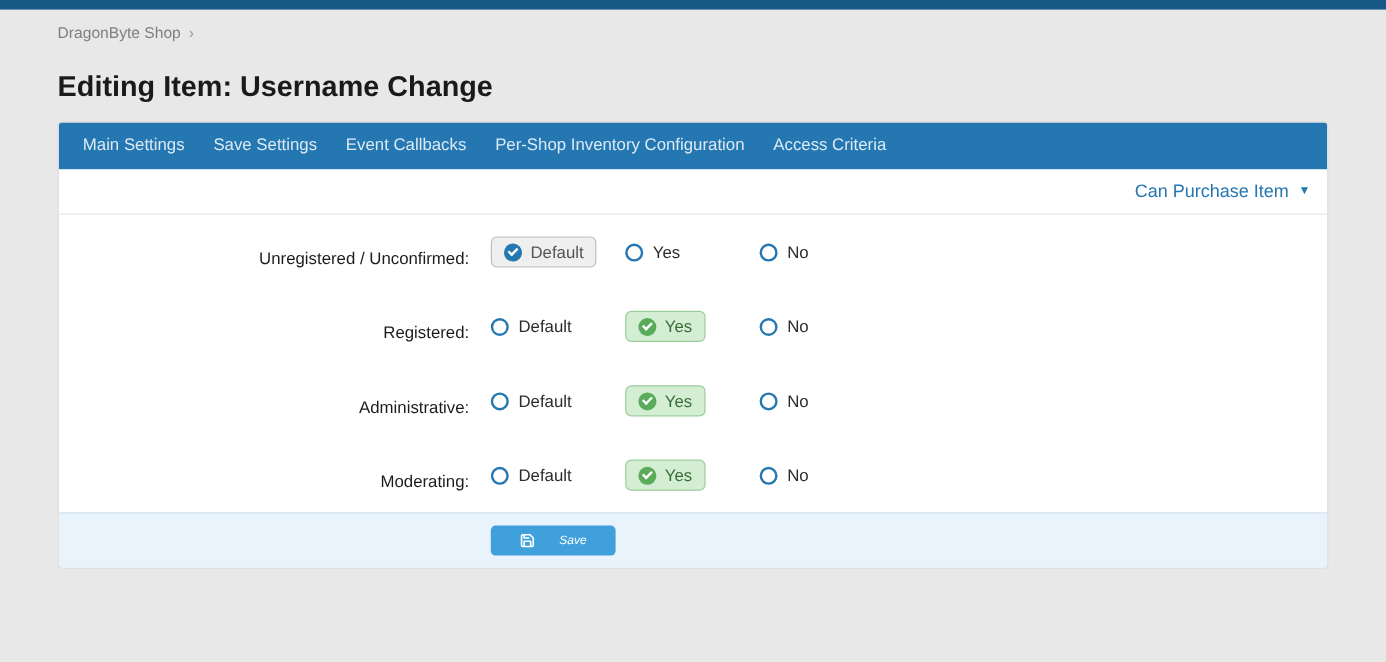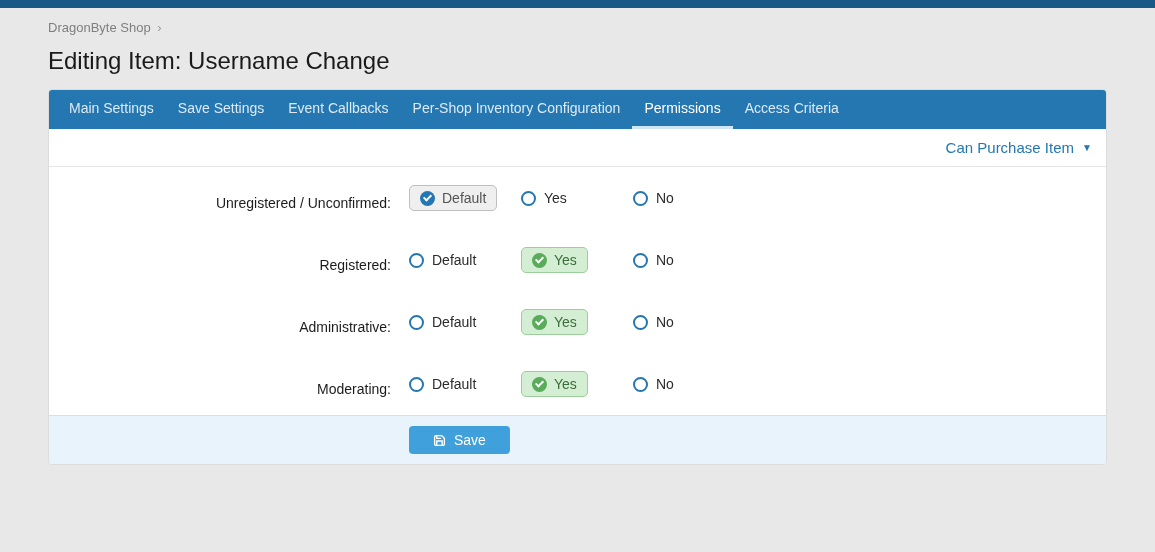--- a/index.html
+++ b/index.html
@@ -12,29 +12,29 @@
     .topbar {
       height: 8px;
       background: #185886;
     }
     .page {
       padding: 12px 48px;
     }
     .breadcrumb {
       color: #7f7f7f;
       font-size: 13px;
-      margin-bottom: 12px;
+      margin-bottom: 24px;
     }
     .breadcrumb .chevron {
       margin-left: 3px;
       color: #9a9a9a;
     }
     h1.page-title {
       font-size: 24px;
-      font-weight: 400;
+      font-weight: 700;
       color: #1a1a1a;
       margin-bottom: 14px;
     }
     .panel {
       background: #ffffff;
       border: 1px solid #dcdcdc;
       border-radius: 4px;
       overflow: hidden;
     }
     .tabs {
@@ -158,25 +158,26 @@
     .footer .label-col {
       width: 346px;
       padding-right: 18px;
     }
     .save-btn {
       background: #3fa0db;
       color: #fff;
       border: none;
       border-radius: 4px;
       padding: 6px 24px;
-      font-size: 14px;
+      font-size: 10px;
       cursor: pointer;
       display: inline-flex;
       align-items: center;
-      gap: 8px;
+      gap: 20px;
+      font-style: italic;
     }
     .save-icon {
       width: 13px;
       height: 13px;
     }
   </style>
 </head>
 <body>
 
 <div class="topbar"></div>
@@ -190,21 +191,20 @@
 
   <h1 class="page-title">Editing Item: Username Change</h1>
 
   <div class="panel">
 
     <div class="tabs">
       <div class="tab">Main Settings</div>
       <div class="tab">Save Settings</div>
       <div class="tab">Event Callbacks</div>
       <div class="tab">Per-Shop Inventory Configuration</div>
-      <div class="tab active">Permissions</div>
       <div class="tab">Access Criteria</div>
     </div>
 
     <div class="section-header">
       <div class="label-col">Can Purchase Item</div>
       <div class="collapse-icon">▼</div>
     </div>
 
     <div class="form-row">
       <div class="label-col">Unregistered / Unconfirmed:</div>

